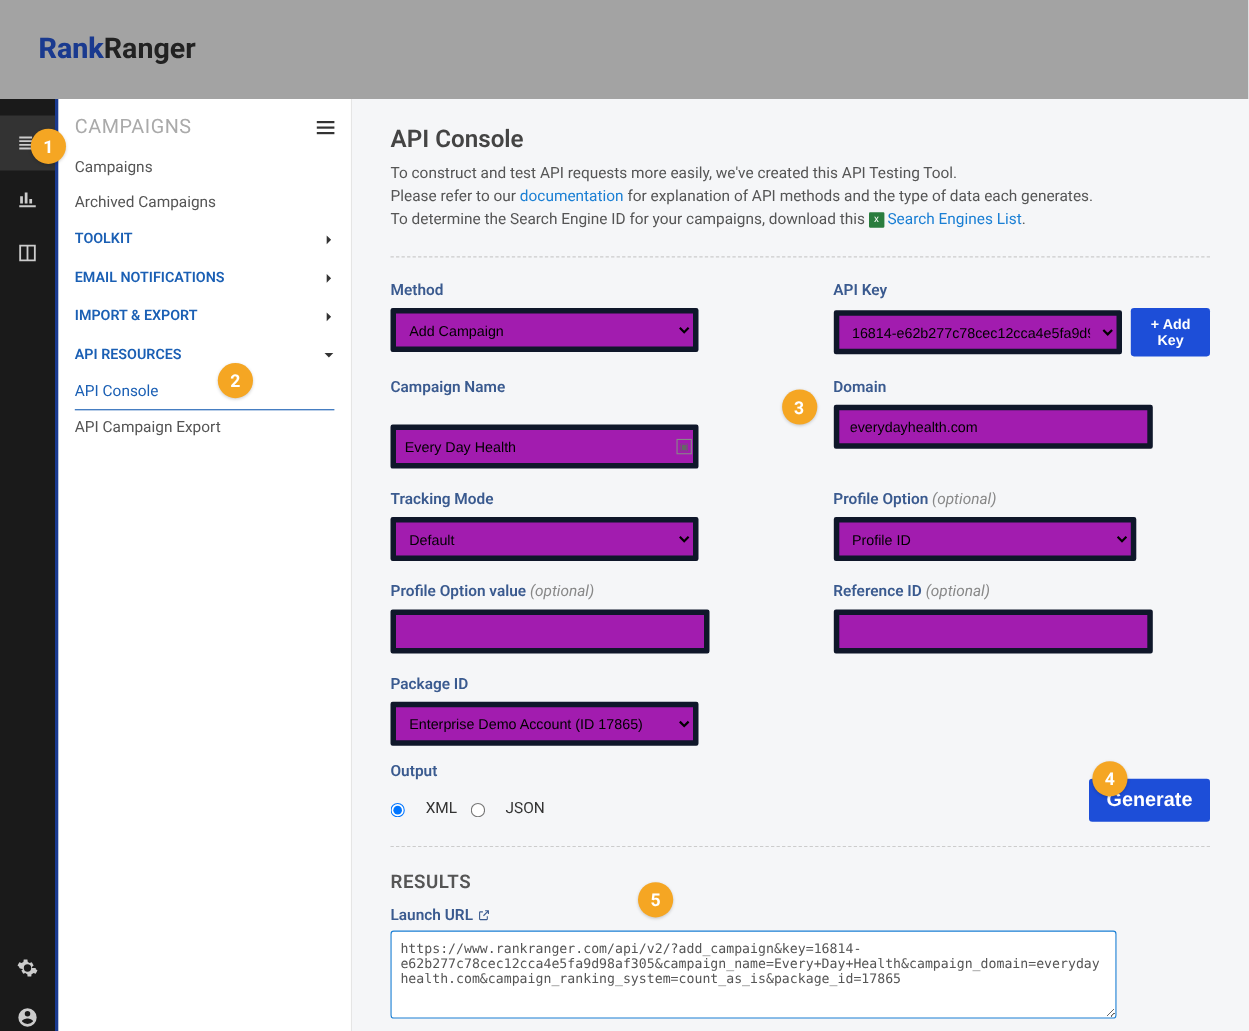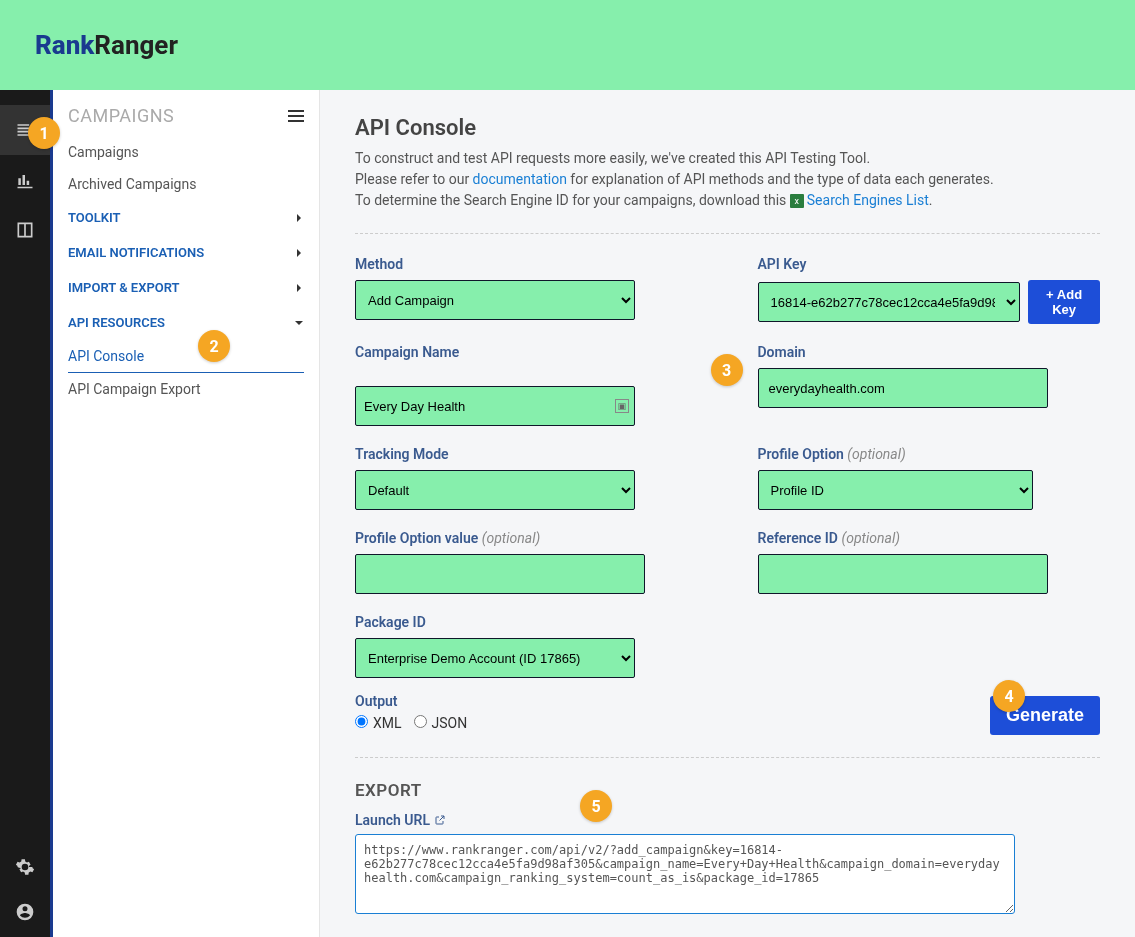--- a/index.html
+++ b/index.html
@@ -1,17 +1,17 @@
 <!DOCTYPE html>
 <html><head>
 <meta charset="utf-8">
 <style>
 * { box-sizing: border-box; margin: 0; padding: 0; }
 body { font-family: -apple-system, BlinkMacSystemFont, "Segoe UI", Roboto, sans-serif; background: #f5f6f8; color: #333; font-size: 14px; }
-.header { height: 90px; padding: 30px 35px; background: #86efac; }
+.header { height: 90px; padding: 30px 35px; background: #a3a3a3; }
 .logo { font-size: 26px; font-weight: 700; color: #222; }
 .logo-rank { color: #1a3a8f; font-weight: 800; }
 .main-wrap { display: flex; }
 .icon-rail { width: 50px; background: #1a1a1a; min-height: 847px; display: flex; flex-direction: column; align-items: center; padding-top: 10px; position: relative; }
 .rail-icon { width: 50px; height: 50px; display: flex; align-items: center; justify-content: center; cursor: pointer; }
 .rail-icon.active { background: #333; }
 .rail-icon svg { width: 20px; height: 20px; fill: #ccc; }
 .rail-bottom { position: absolute; bottom: 15px; width: 100%; display: flex; flex-direction: column; align-items: center; gap: 15px;}
 .sidebar { width: 270px; background: #fff; border-left: 3px solid #1a3a8f; border-right: 1px solid #e5e5e5; min-height: 847px; }
 .sidebar-header { display: flex; align-items: center; justify-content: space-between; padding: 15px 15px 10px 15px; }
@@ -25,29 +25,29 @@
 .side-sublink.active { color: #1a5fb4; border-bottom: 1px solid #1a5fb4; margin: 0 15px; padding: 8px 0; }
 .content { flex: 1; padding: 25px 35px; }
 .page-title { font-size: 22px; font-weight: 600; color: #444; margin-bottom: 8px; }
 .intro { color: #555; line-height: 1.5; font-size: 14px; }
 .intro a { color: #1a7fd4; text-decoration: none; }
 .excel-icon { display: inline-block; width: 14px; height: 14px; background: #2a7d3e; color: #fff; font-size: 9px; text-align: center; line-height: 14px; vertical-align: middle; margin-right: 3px; border-radius: 1px;}
 .divider { border: none; border-top: 1px dashed #ccc; margin: 22px 0; }
 .form-grid { display: grid; grid-template-columns: 1fr 1fr; gap: 20px 60px; position: relative; }
 .form-field label { display: block; font-weight: 600; color: #3a5a8f; margin-bottom: 8px; font-size: 14px; }
 .form-field .optional { font-weight: 400; font-style: italic; color: #888; }
-.form-field input[type="text"], .form-field select { width: 100%; max-width: 280px; padding: 6px 8px; border: 1px solid #0f172a; border-radius: 2px; font-size: 13px; height: 40px; background: #86efac; }
+.form-field input[type="text"], .form-field select { width: 100%; max-width: 280px; padding: 6px 8px; border: 5px solid #0f172a; border-radius: 2px; font-size: 13px; height: 40px; background: #a21caf; }
 .api-key-row { display: flex; gap: 8px; align-items: center; }
 .api-key-row select { max-width: 270px; }
 .btn { background: #1d4ed8; color: #fff; border: none; padding: 7px 12px; border-radius: 3px; font-size: 13px; font-weight: 600; cursor: pointer; }
 .btn-generate { padding: 9px 16px; font-size: 18px; }
 .output-row { margin-top: 5px; }
 .output-label { font-weight: 600; color: #3a5a8f; margin-bottom: 6px; display: block; }
 .radio-group { display: flex; gap: 12px; align-items: center; }
-.radio-group label { font-weight: 400; color: #333; display: flex; align-items: flex-start; gap: 5px; }
+.radio-group label { font-weight: 400; color: #333; display: flex; align-items: flex-end; gap: 19px; margin-top: 12px; }
 .gen-row { display: flex; justify-content: flex-end; margin-top: -35px; position: relative; }
 .results-title { font-size: 17px; font-weight: 600; color: #555; margin-bottom: 12px; letter-spacing: 0.5px; }
 .launch-label { font-weight: 600; color: #3a5a8f; margin-bottom: 6px; display: flex; align-items: center; gap: 4px; }
 .launch-label svg { width: 12px; height: 12px; }
 .url-area { width: 660px; height: 80px; border: 1px solid #1a7fd4; border-radius: 3px; padding: 8px; font-family: monospace; font-size: 12px; color: #555; resize: both; }
 .callout { position: absolute; width: 32px; height: 32px; border-radius: 50%; background: #f5a623; color: #fff; display: flex; align-items: center; justify-content: center; font-weight: 700; font-size: 16px; z-index: 10; box-shadow: 0 1px 3px rgba(0,0,0,0.2); }
 .field-wrap { position: relative; }
 .results-wrap { position: relative; }
 .input-with-icon { position: relative; max-width: 280px; margin-top: 26px; }
 .input-with-icon .inner-icon { position: absolute; right: 6px; top: 50%; transform: translateY(-50%); width: 14px; height: 14px; border: 1px solid #888; display: flex; align-items: center; justify-content: center; font-size: 9px; color: #666; }
@@ -212,21 +212,21 @@
     </div>
 
     <div class="gen-row">
       <div class="callout" style="right:75px; top:-16px;">4</div>
       <button class="btn btn-generate">Generate</button>
     </div>
 
     <hr class="divider">
 
     <div class="results-wrap">
-      <h2 class="results-title">EXPORT</h2>
+      <h2 class="results-title">RESULTS</h2>
       <div class="launch-label">
         <span>Launch URL</span>
         <svg viewBox="0 0 24 24" fill="none" stroke="#3a5a8f" stroke-width="2">
             <path d="M14 4h6v6M20 4l-9 9M18 14v5a1 1 0 01-1 1H5a1 1 0 01-1-1V7a1 1 0 011-1h5"></path>
           </svg>
       </div>
       <textarea class="url-area" style="">https://www.rankranger.com/api/v2/?add_campaign&amp;key=16814-e62b277c78cec12cca4e5fa9d98af305&amp;campaign_name=Every+Day+Health&amp;campaign_domain=everydayhealth.com&amp;campaign_ranking_system=count_as_is&amp;package_id=17865</textarea>
       <div class="callout" style="left:225px; top:10px;">5</div>
     </div>
   </div>

